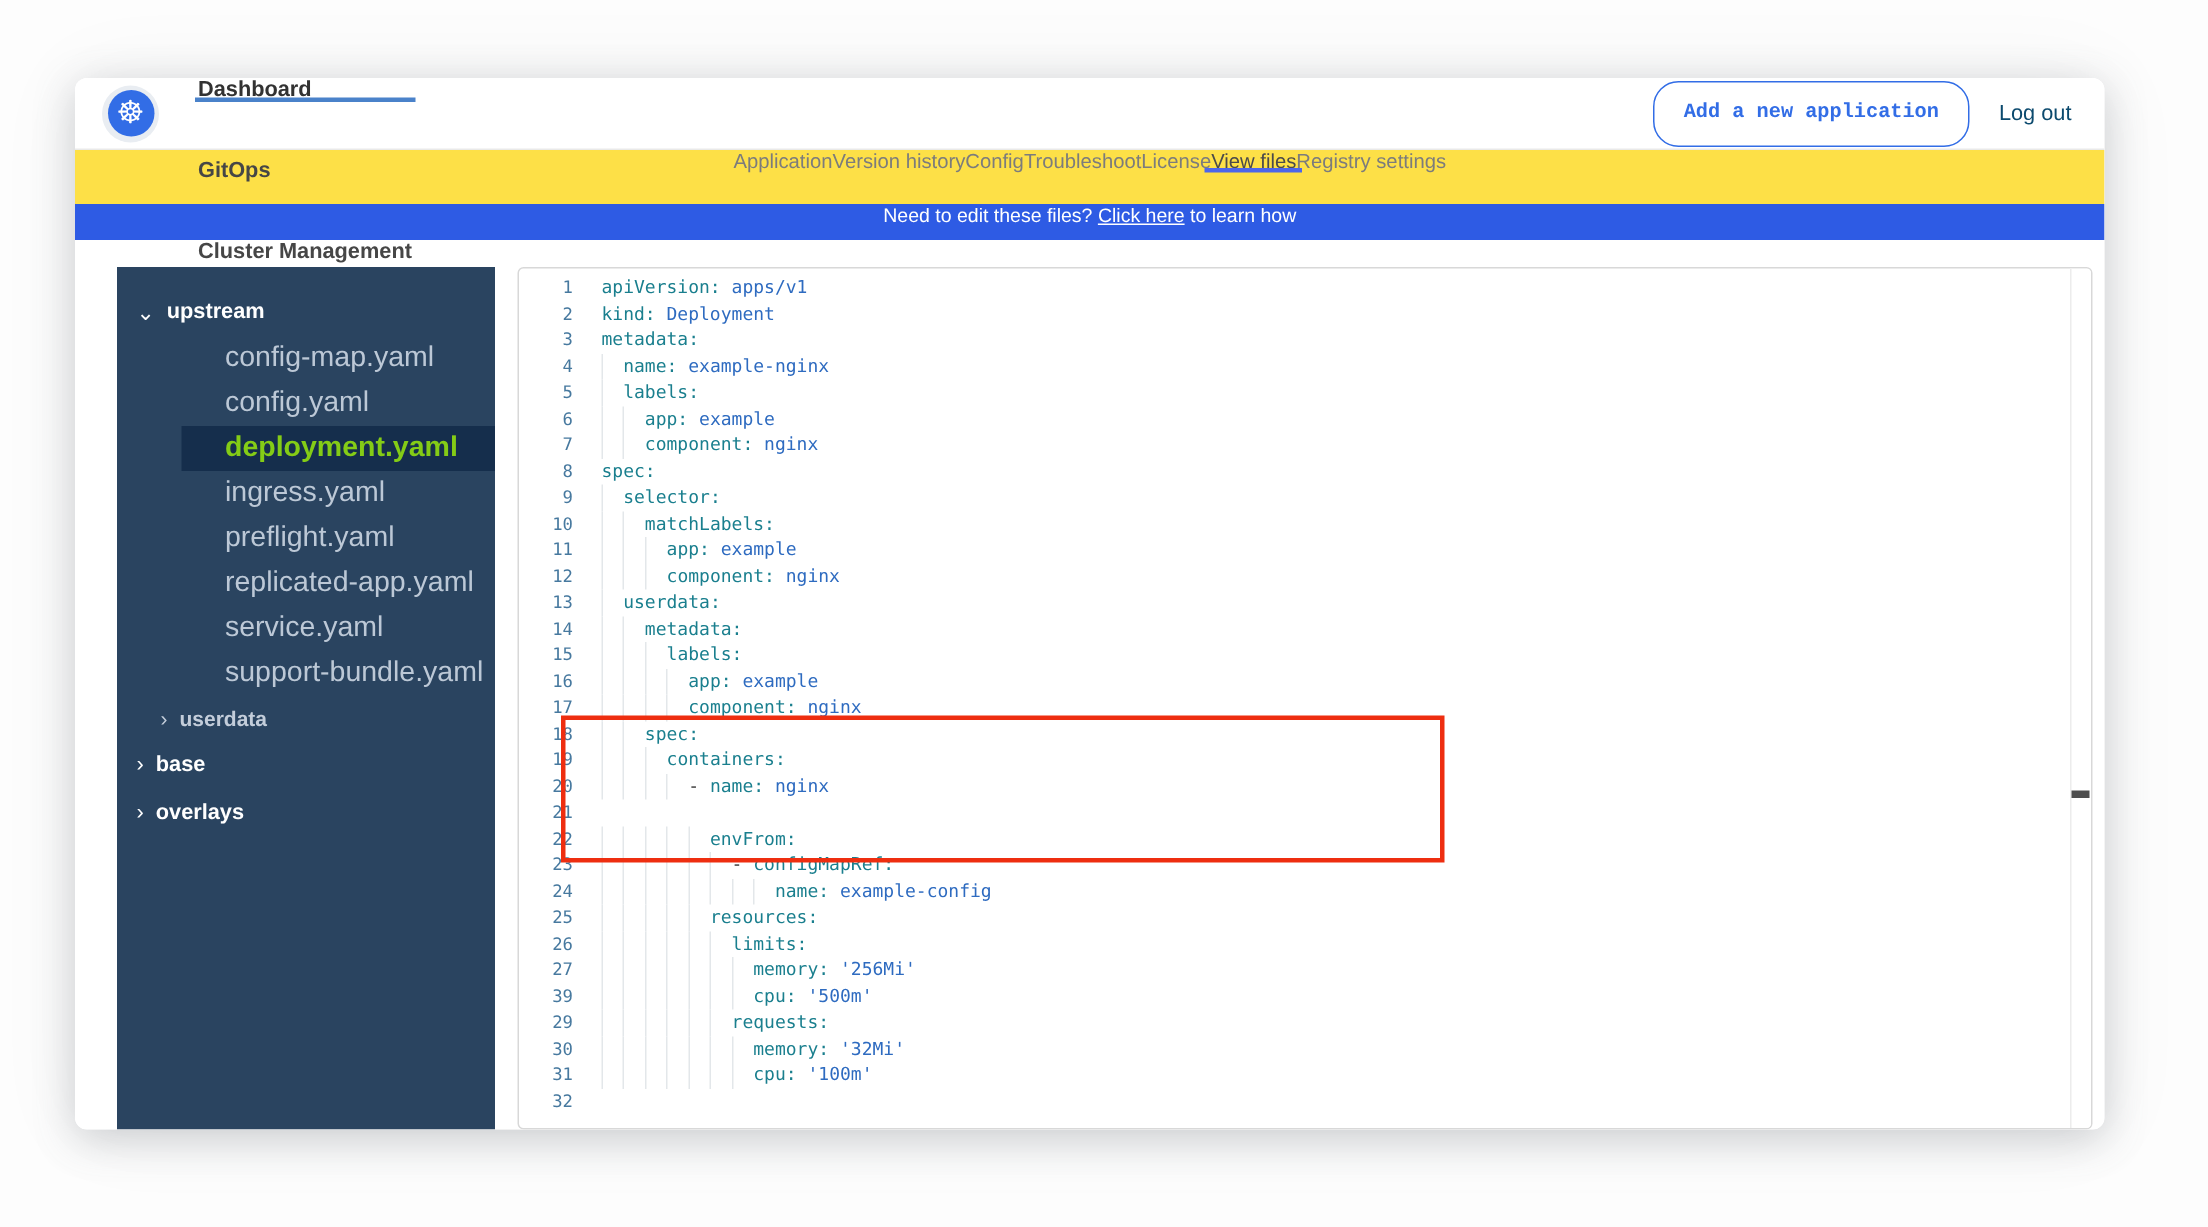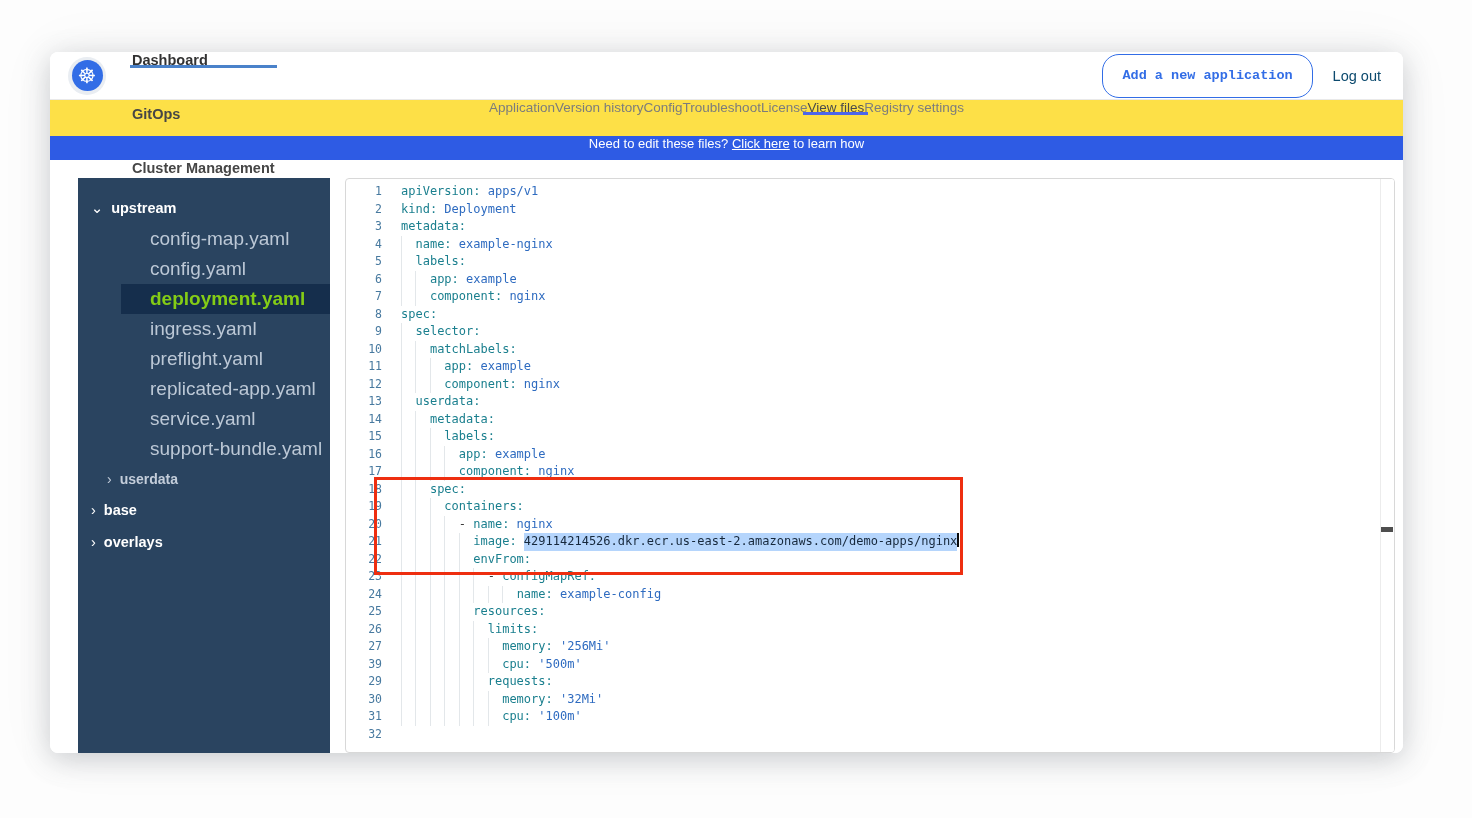--- a/index.html
+++ b/index.html
@@ -240,21 +240,20 @@
           <div class="line">
             <span class="ln">19</span>
             <span class="lt"><span class="ig"></span><span class="ig"></span><span class="ig"></span><span class="k">containers:</span></span>
           </div>
           <div class="line">
             <span class="ln">20</span>
             <span class="lt"><span class="ig"></span><span class="ig"></span><span class="ig"></span><span class="ig"></span><span class="d">- </span><span class="k">name:</span><span class="v"> nginx</span></span>
           </div>
           <div class="line">
             <span class="ln">21</span>
-            <span class="lt"><span class="ig"></span><span class="ig"></span><span class="ig"></span><span class="ig"></span><span class="ig"></span><span class="k">image:</span><span class="d"> </span><span class="sel">429114214526.dkr.ecr.us-east-2.amazonaws.com/demo-apps/nginx</span><span class="cursor"></span></span>
           </div>
           <div class="line">
             <span class="ln">22</span>
             <span class="lt"><span class="ig"></span><span class="ig"></span><span class="ig"></span><span class="ig"></span><span class="ig"></span><span class="k">envFrom:</span></span>
           </div>
           <div class="line">
             <span class="ln">23</span>
             <span class="lt"><span class="ig"></span><span class="ig"></span><span class="ig"></span><span class="ig"></span><span class="ig"></span><span class="ig"></span><span class="d">- </span><span class="k">configMapRef:</span></span>
           </div>
           <div class="line">

